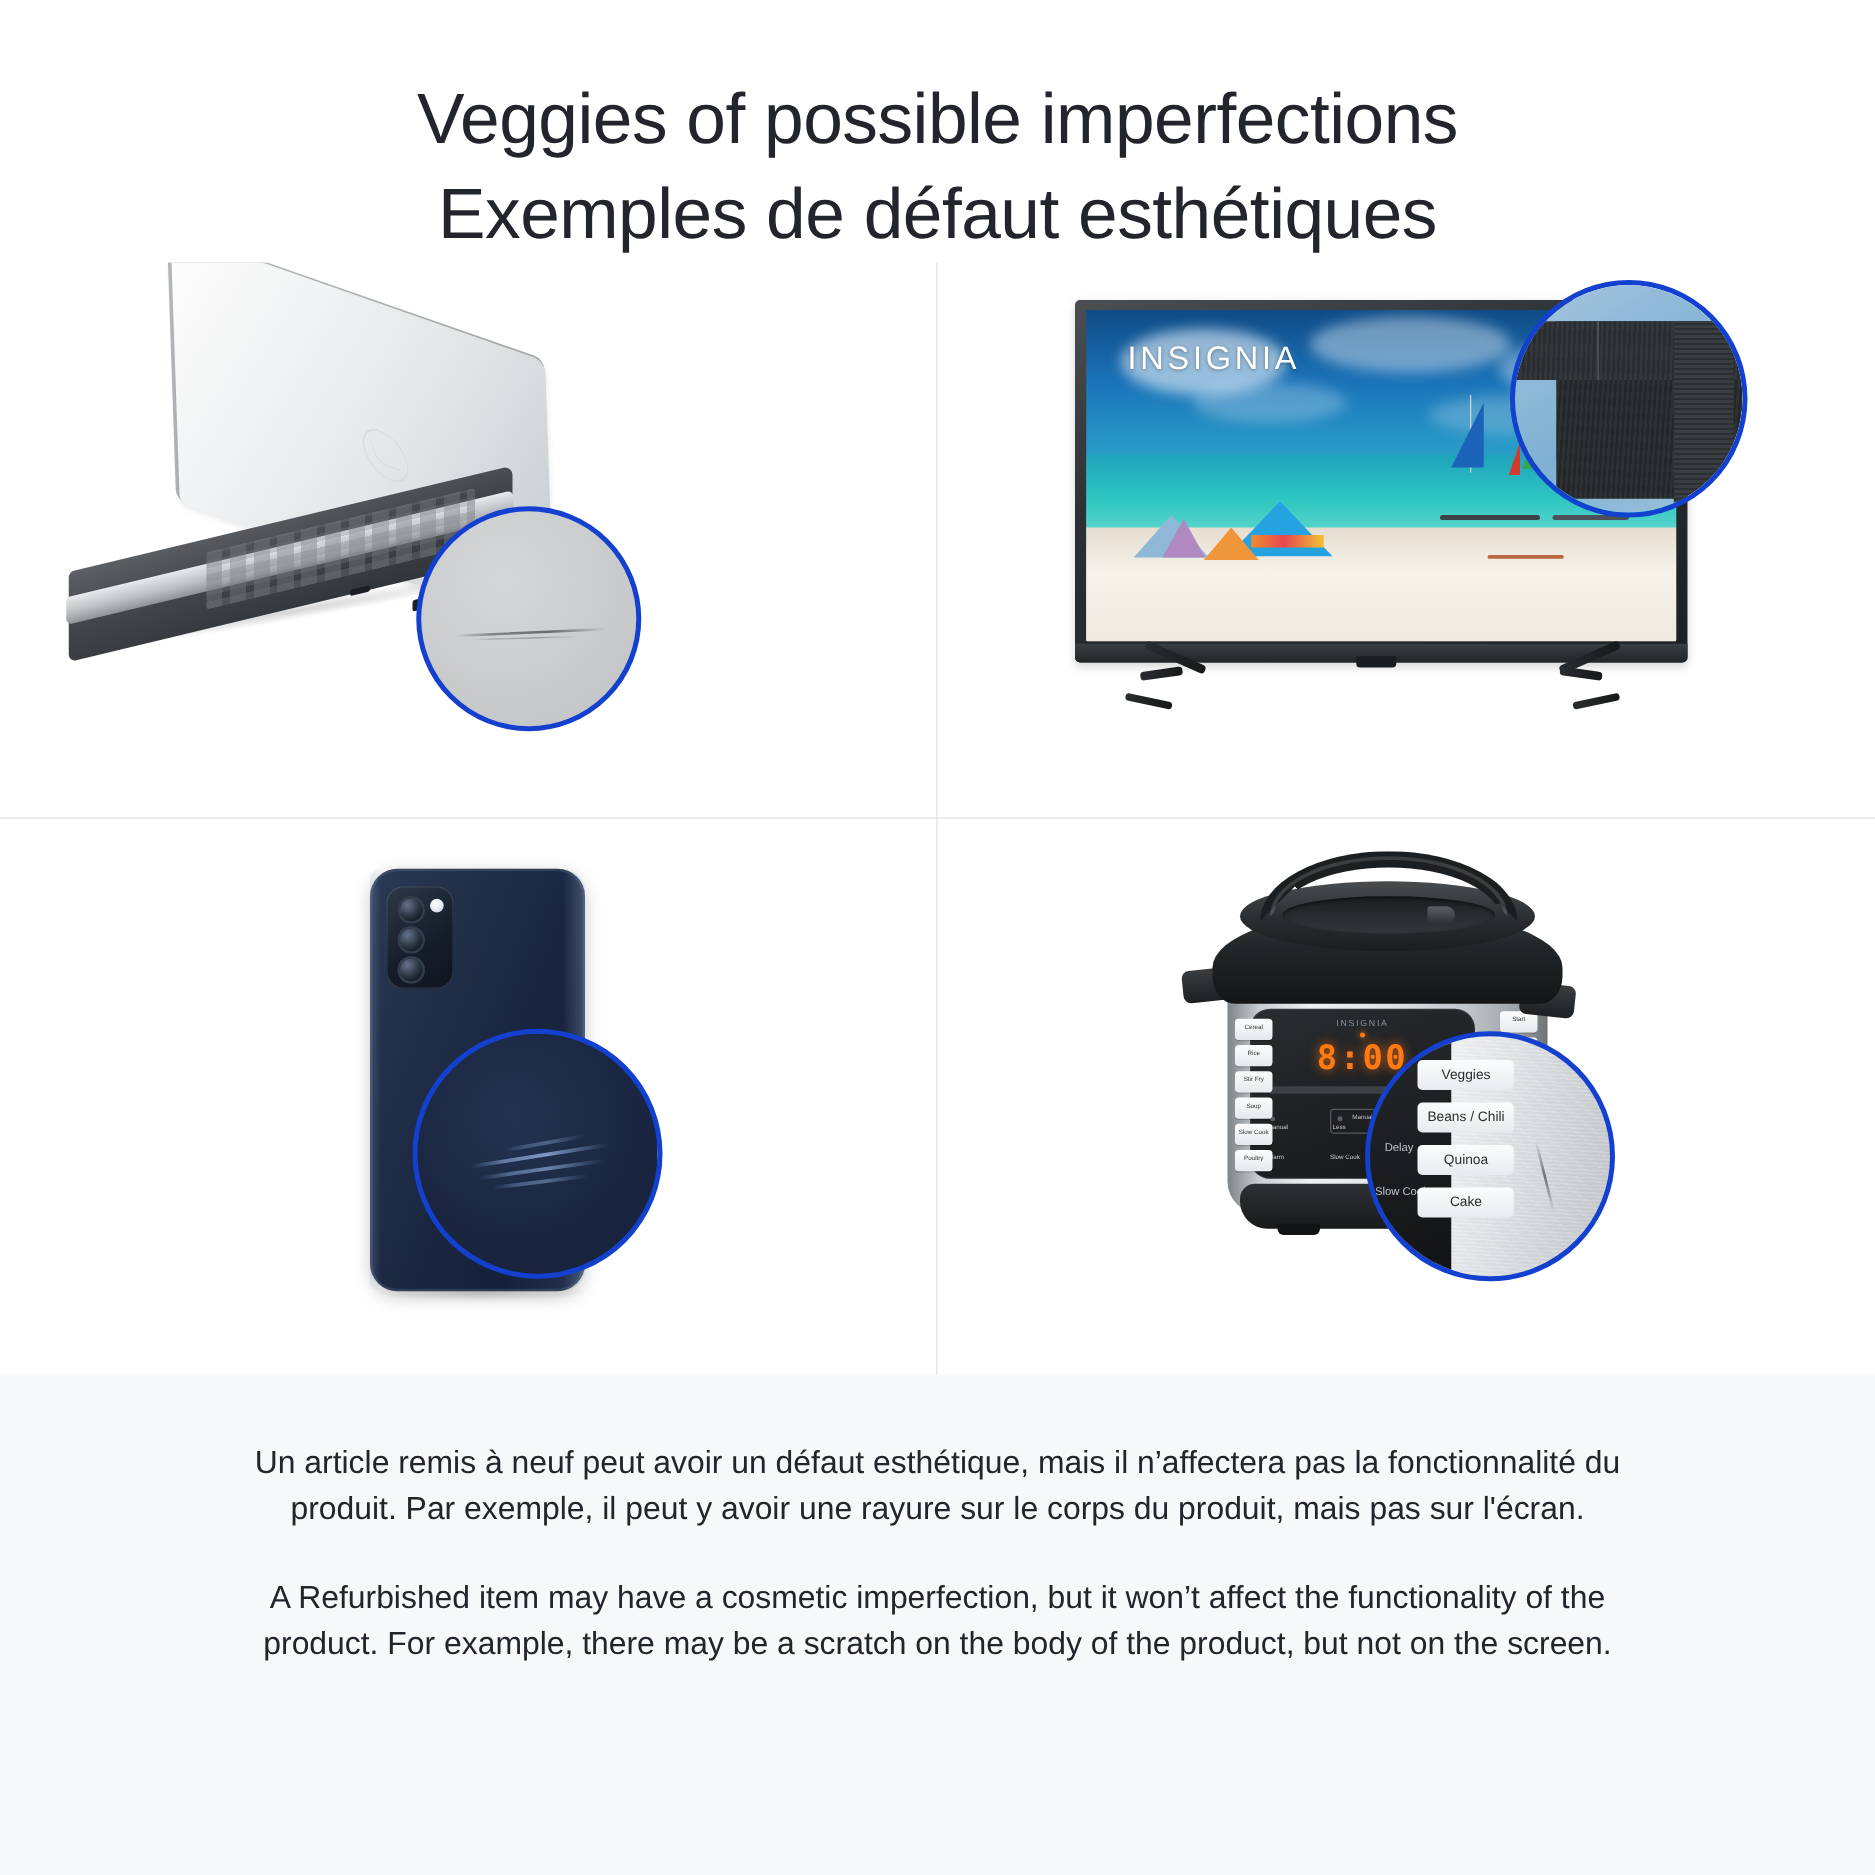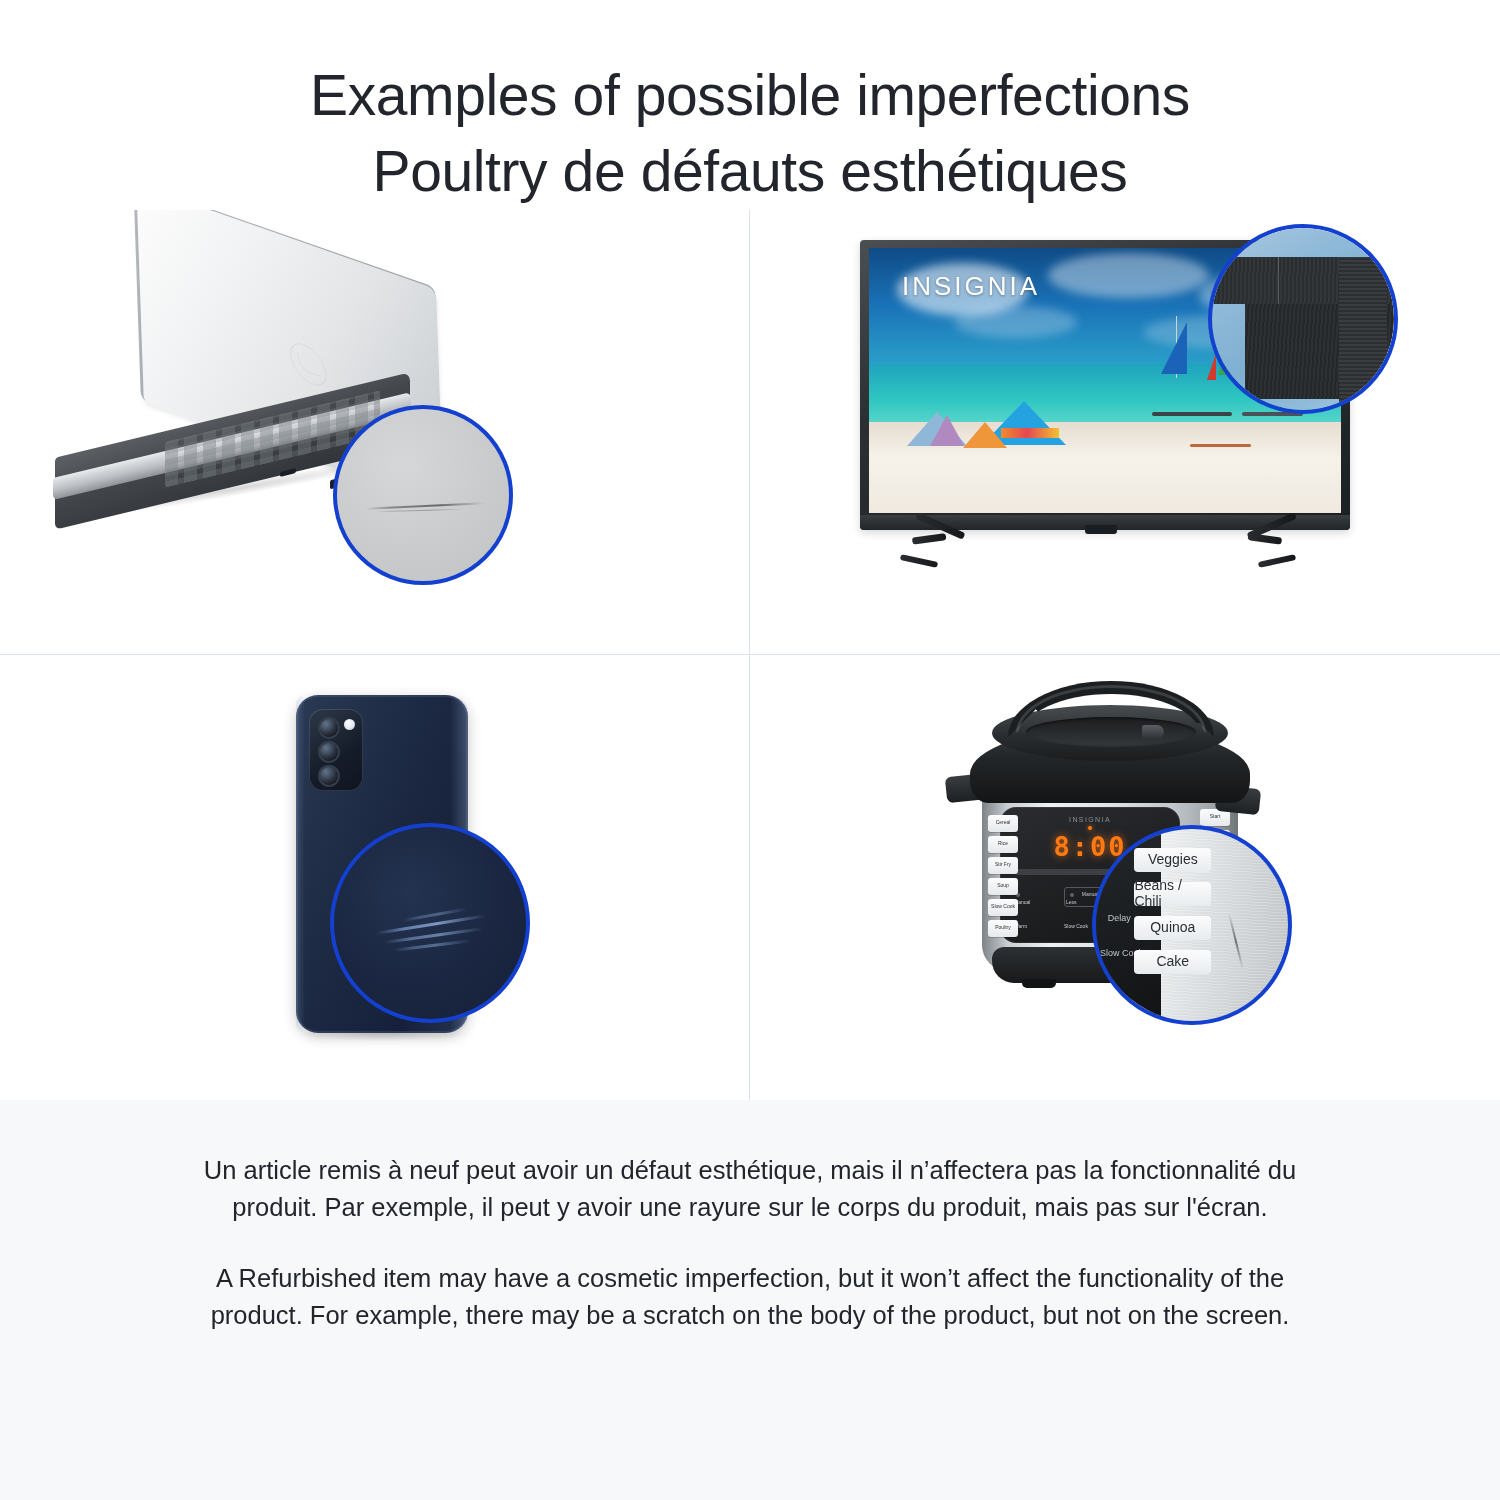--- a/index.html
+++ b/index.html
@@ -332,21 +332,21 @@
     background:linear-gradient(100deg,#3a3d40 0%,#232628 17%,#f0f2f3 30%,#e2e5e7 52%,#d3d7da 74%,#c3c7ca 100%);
   }
   .mag-ck-panel{
     position:absolute;left:0;top:0;width:34%;height:100%;
     background:linear-gradient(160deg,#25282b,#111315);
   }
   .mag-ck-btns{position:absolute;left:20%;top:10%;width:40%;}
   .mag-ck-btn{
     margin-bottom:10px;height:24px;
     background:linear-gradient(180deg,#fbfcfd,#e8ebee);
-    border-radius:4px;color:#2b2f33;font-size:14px;
+    border-radius:4px;color:#2b2f33;font-size:11px;
     display:flex;align-items:center;justify-content:center;line-height:1.1;
   }
   .mag-ck-lbl{position:absolute;color:#bfc5cb;font-size:9px;}
   .ck-scratch{
     position:absolute;left:58%;top:58%;width:30%;height:2px;
     background:linear-gradient(90deg,rgba(120,124,128,0),rgba(90,95,100,.85),rgba(120,124,128,0));
     transform:rotate(76deg);
   }
   .ck-brush{
     position:absolute;left:34%;top:0;width:66%;height:100%;
@@ -371,22 +371,22 @@
     max-width:1130px;
   }
   .para + .para{margin-top:34px;}
 </style>
 </head>
 <body>
 
 <div class="page">
 
   <div class="titleblock">
-    <div class="title-line">Examples of possible imperfections</div>
-    <div class="title-line">Poultry de défauts esthétiques</div>
+    <div class="title-line">Veggies of possible imperfections</div>
+    <div class="title-line">Exemples de défaut esthétiques</div>
   </div>
 
   <div class="grid">
     <div class="divider-v"></div>
     <div class="divider-h"></div>
 
     <div class="cell">
       <div class="laptop-wrap">
         <div class="laptop-shadow"></div>
         <div class="lid-edge"></div>

